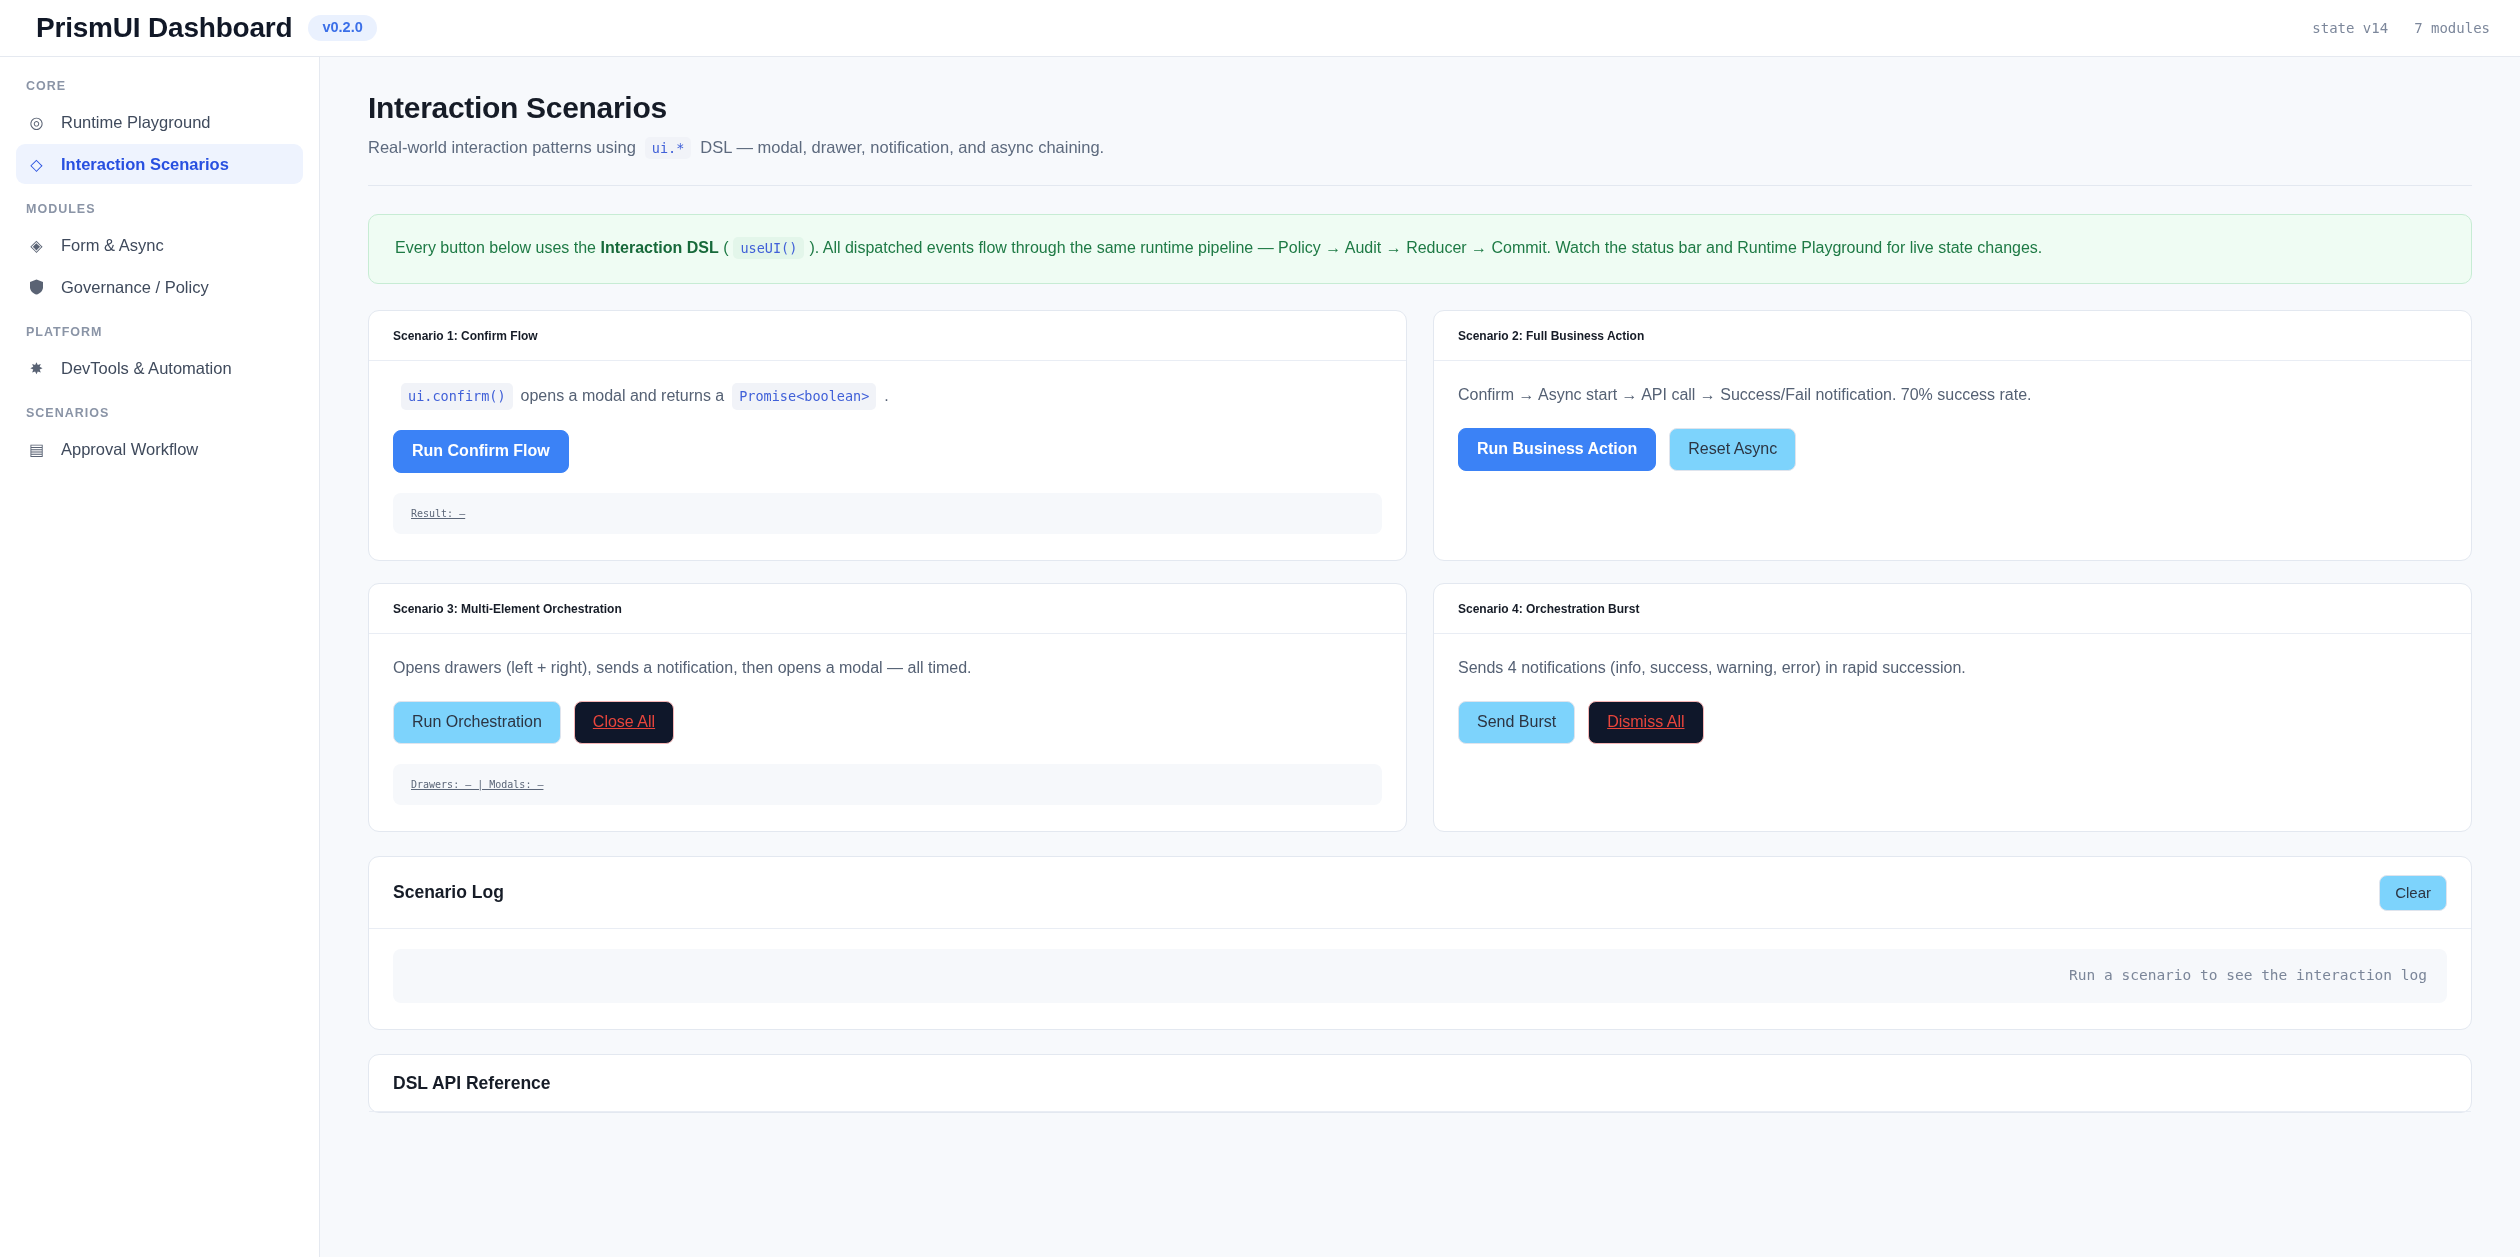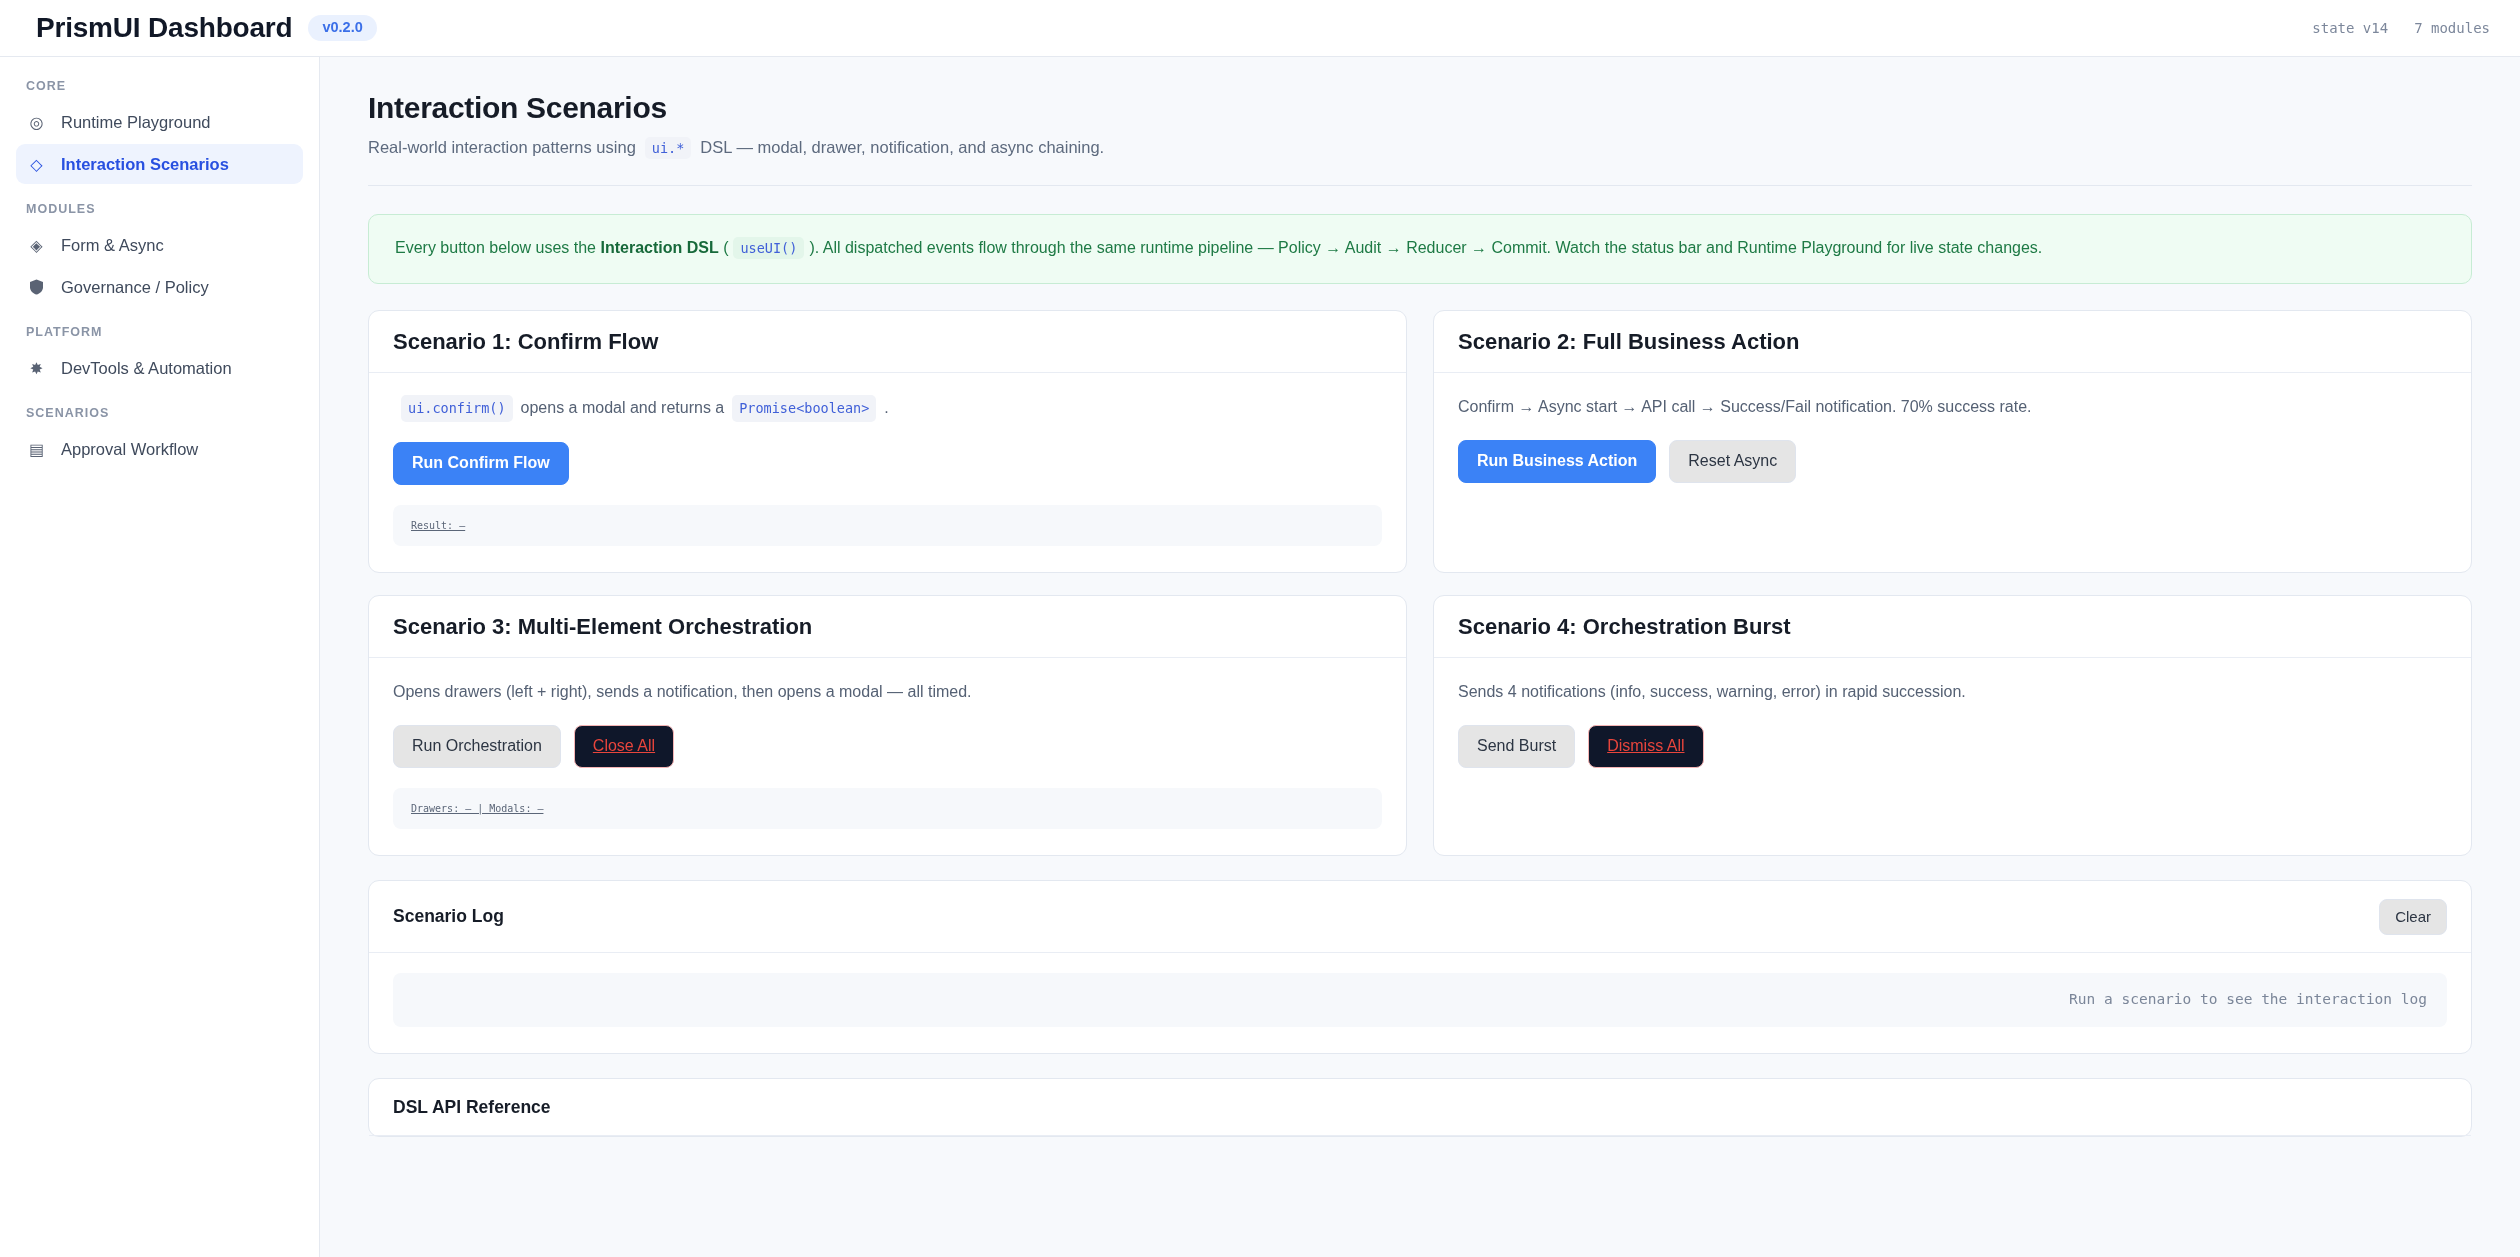--- a/index.html
+++ b/index.html
@@ -121,37 +121,37 @@
   .card {
     background: #ffffff;
     border: 1px solid #e3e8f0;
     border-radius: 11px;
   }
   .card-hdr {
     padding: 18px 24px 17px;
     border-bottom: 1px solid #e9edf4;
     display: flex; align-items: center;
   }
-  .card-title { font-size: 22px; font-weight: bold; color: #161c27; }
+  .card-title { font-size: 12px; font-weight: bold; color: #161c27; }
   .card-body { padding: 22px 24px 26px; }
   .card-desc {
     font-size: 16px; color: #556174; line-height: 1.55;
     display: flex; align-items: baseline; flex-wrap: wrap;
   }
   .card-desc .code-chip { margin: 0 8px; }
   .card-desc.plain { display: block; }
 
   .btn-row { display: flex; gap: 13px; margin-top: 20px; }
   .btn {
     font-family: "Liberation Sans", sans-serif;
     font-size: 16px; line-height: 1;
     padding: 12px 18px 13px;
     border-radius: 8px; cursor: pointer;
     border: 1px solid #dfe4ed;
-    background: #e5e5e5; color: #2c3543;
+    background: #7dd3fc; color: #2c3543;
     white-space: nowrap;
   }
   .btn.primary { background: #3b82f6; border-color: #3b82f6; color: #ffffff; font-weight: bold; }
   .btn.danger  { background: #0f172a; border-color: #f5b4b4; color: #e8453c; text-decoration: underline; }
 
   .status-strip {
     margin-top: 20px;
     background: #f6f8fb;
     border-radius: 8px;
     padding: 15px 18px;

